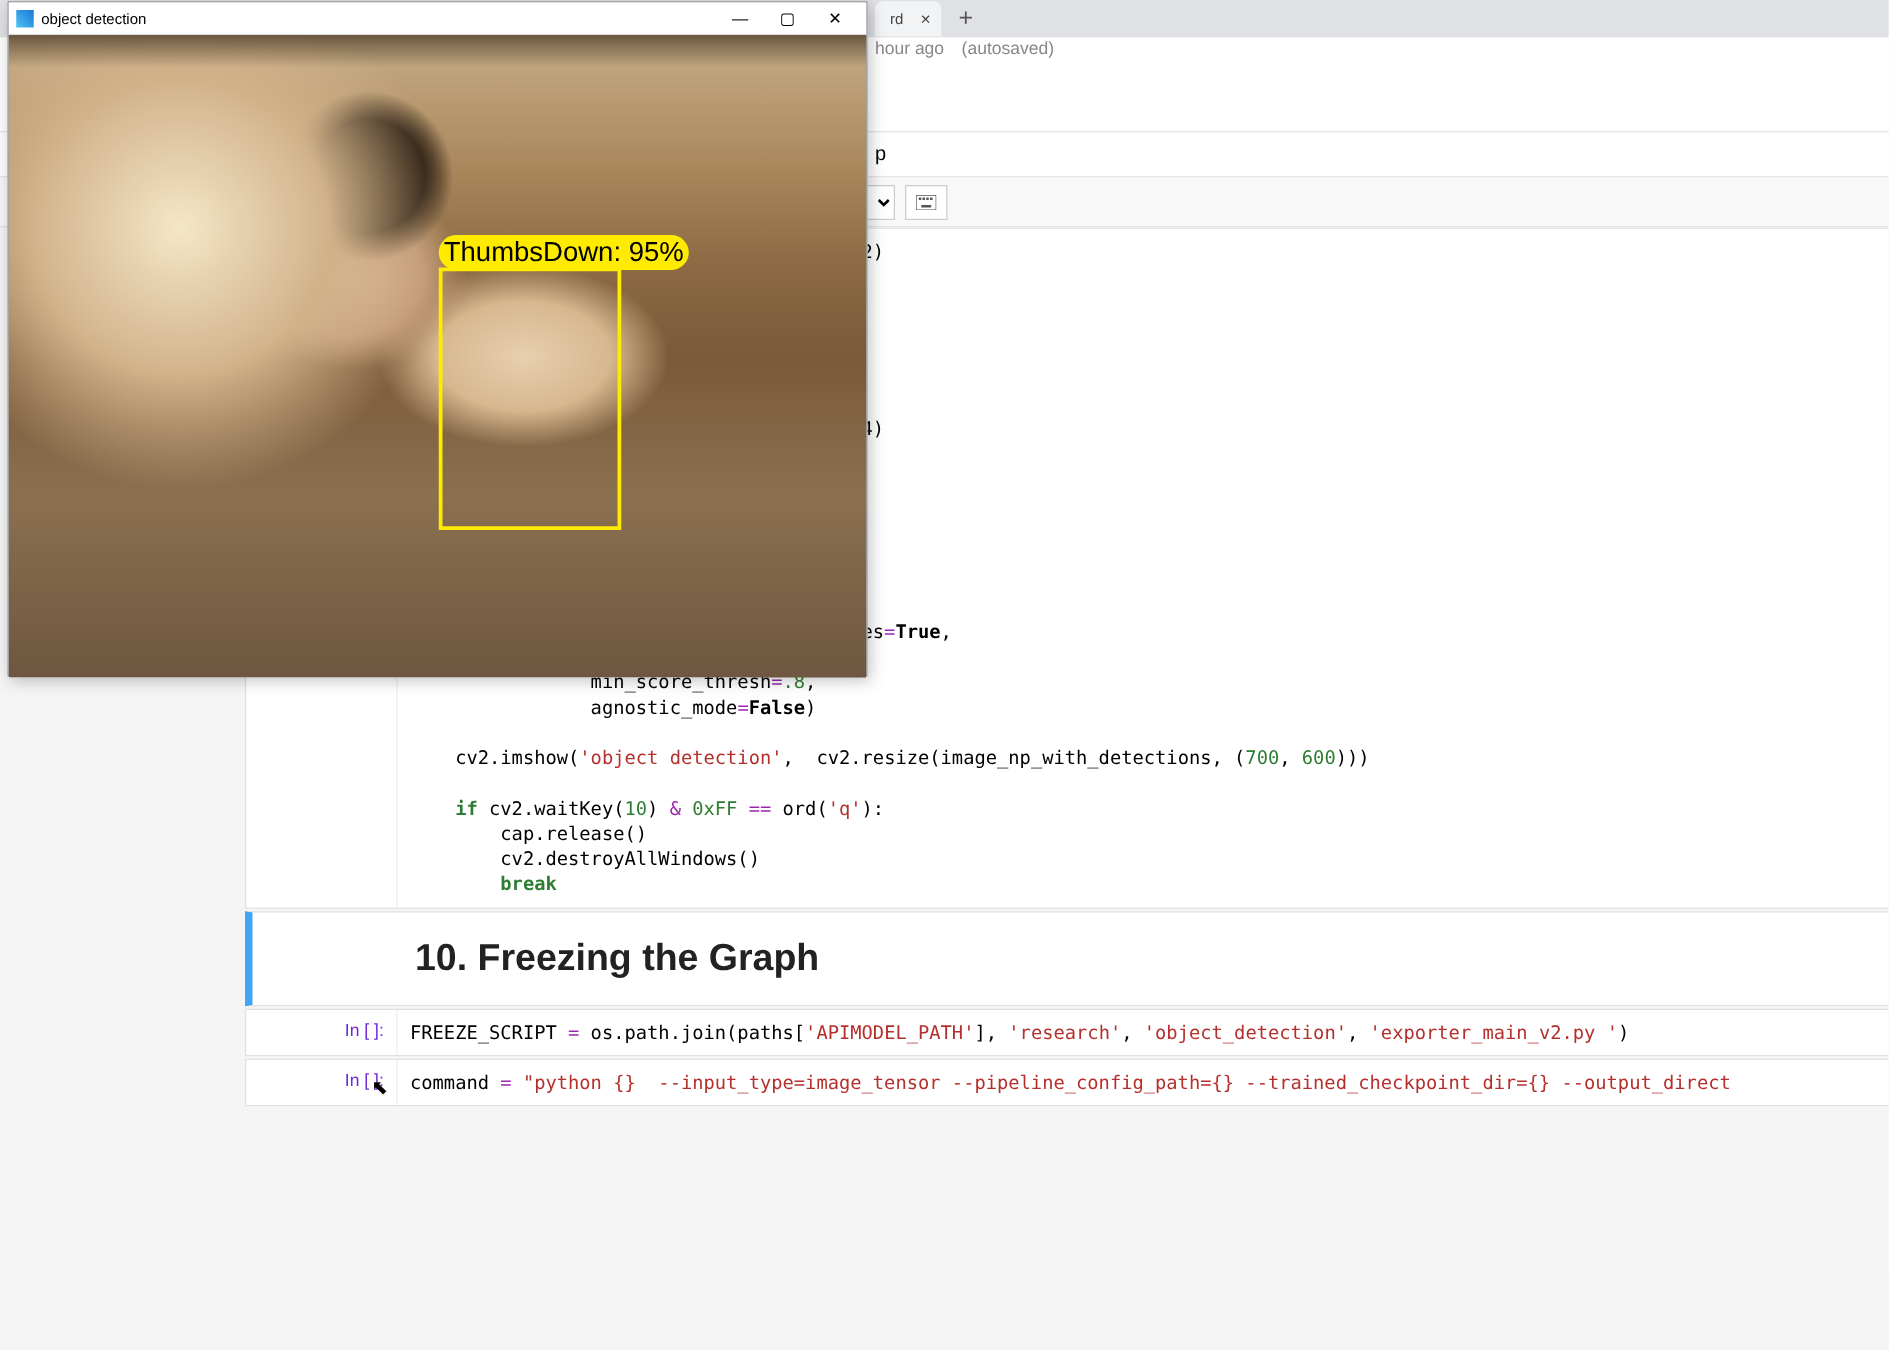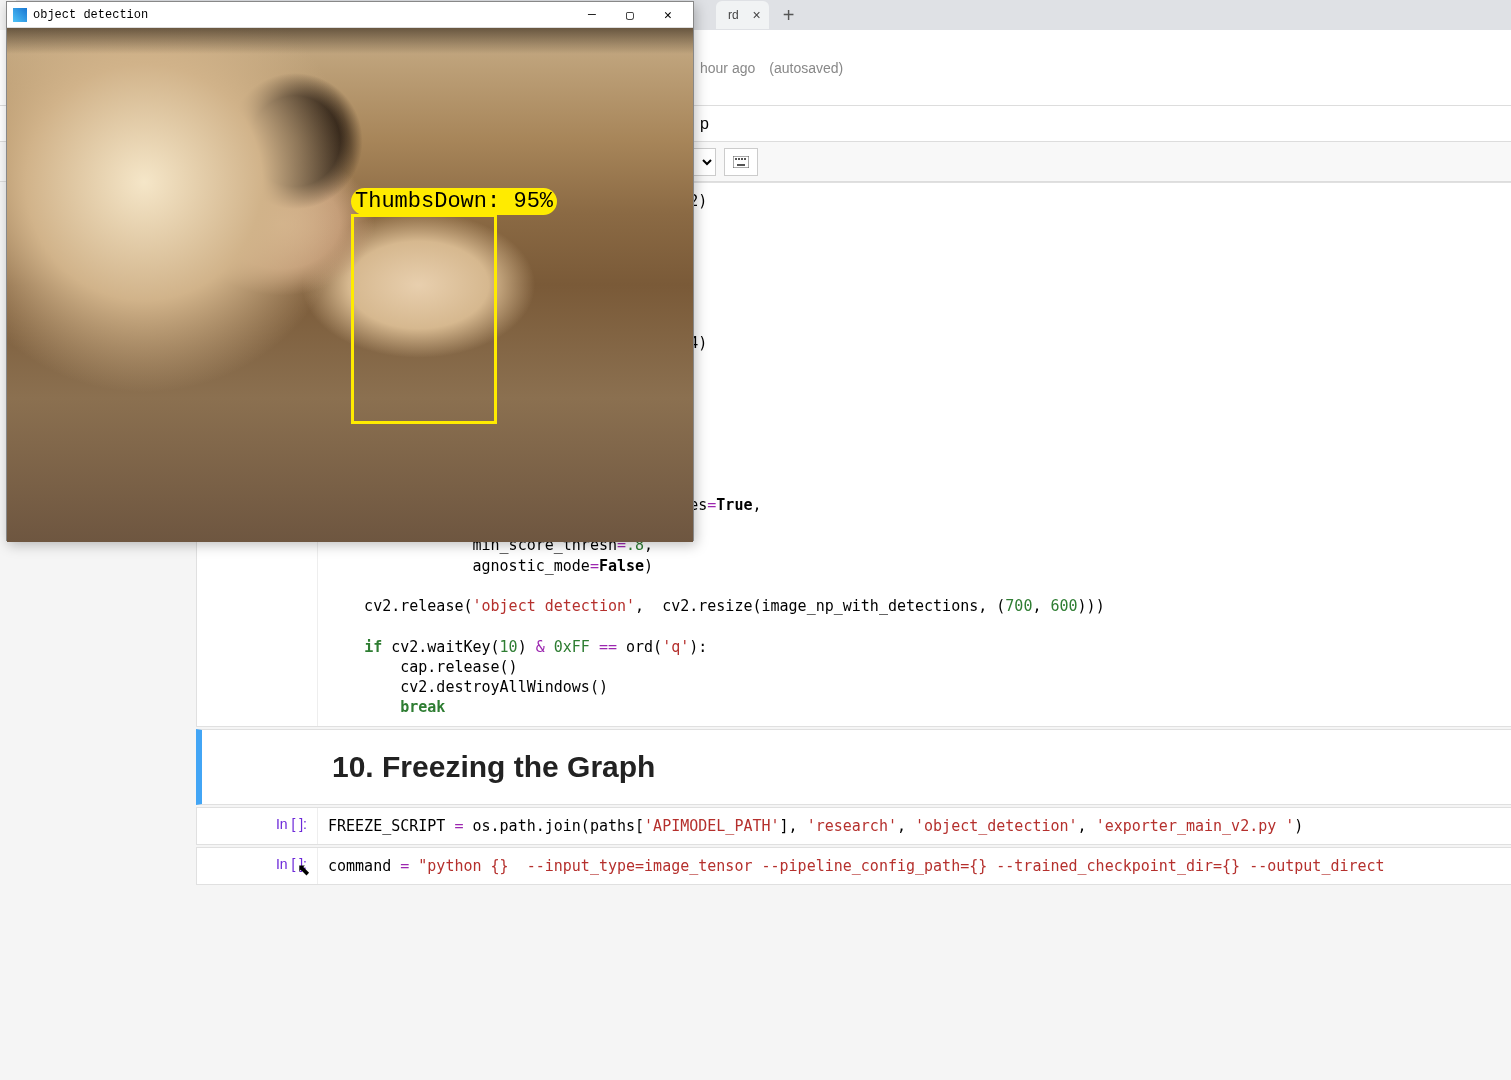--- a/index.html
+++ b/index.html
@@ -1,25 +1,25 @@
 <!DOCTYPE html>
 <html><head>
 <meta charset="utf-8">
 <style>
 * { margin: 0; padding: 0; box-sizing: border-box; }
 body { font-family: -apple-system, "Segoe UI", Arial, sans-serif; background: #f5f5f5; width: 1511px; height: 1080px; overflow: hidden; position: relative; }
 
 
-.browser-tabs { position: absolute; top: 0; left: 16px; right: 0; height: 30px; background: #dfe1e5; display: flex; align-items: center; padding-left: 700px; }
+.browser-tabs { position: absolute; top: 0; left: 0; right: 0; height: 30px; background: #dfe1e5; display: flex; align-items: center; padding-left: 700px; }
 .browser-tab { background: #f1f3f4; height: 28px; padding: 0 30px 0 12px; display: flex; align-items: center; font-size: 12px; color: #444; position: relative; border-radius: 6px 6px 0 0; }
 .browser-tab .close { position: absolute; right: 8px; font-size: 14px; cursor: pointer; }
 .new-tab { width: 28px; height: 28px; display: flex; align-items: center; justify-content: center; font-size: 20px; color: #555; margin-left: 6px; cursor: pointer; }
 
 
-.nb-header { position: absolute; top: 30px; left: 0; right: 0; height: 76px; background: #fff; border-bottom: 1px solid #ddd; display: flex; align-items: center; padding-left: 700px; }
+.nb-header { position: absolute; top: 30px; left: 0; right: 0; height: 76px; background: #fff; border-bottom: 1px solid #ddd; display: flex; align-items: flex-start; padding-left: 700px; }
 .nb-header .checkpoint { color: #888; font-size: 14px; }
 .nb-header .autosaved { color: #888; font-size: 14px; margin-left: 14px; }
 
 
 .nb-menubar { position: absolute; top: 106px; left: 0; right: 0; height: 36px; background: #fff; border-bottom: 1px solid #ddd; display: flex; align-items: center; padding-left: 700px; }
 .nb-toolbar { position: absolute; top: 142px; left: 0; right: 0; height: 40px; background: #f8f8f8; border-bottom: 1px solid #ddd; display: flex; align-items: center; padding-left: 656px; gap: 8px; }
 .nb-toolbar select { height: 28px; border: 1px solid #ccc; background: #fff; width: 60px; }
 .nb-toolbar .toolbtn { height: 28px; width: 34px; border: 1px solid #ccc; background: #fff; display: flex; align-items: center; justify-content: center; cursor: pointer; }
 .nb-trusted { position: absolute; right: 10px; top: 114px; font-size: 13px; color: #555; margin-top: 36px; }
 
@@ -35,21 +35,21 @@
 .heading-area h2 { font-size: 30px; font-weight: 700; color: #222; }
 
 
 .s-str { color: #b5302d; }
 .s-num { color: #2e7d32; }
 .s-kw { color: #2e7d32; font-weight: bold; }
 .s-op { color: #9c27b0; }
 .s-bool { color: #000000; font-weight: bold; }
 
 
-.cv-window { position: absolute; top: 1px; left: 6px; width: 688px; height: 540px; background: #fff; border: 1px solid #888; box-shadow: 2px 4px 12px rgba(0,0,0,.25); font-family: Liberation Mono, monospace; }
+.cv-window { position: absolute; top: 1px; left: 6px; width: 688px; height: 540px; background: #fff; border: 1px solid #888; box-shadow: 2px 4px 12px rgba(0,0,0,.25); }
 .cv-titlebar { height: 26px; background: #fff; display: flex; align-items: center; padding: 0 6px; font-size: 12px; border-bottom: 1px solid #ddd; }
 .cv-titlebar .icon { width: 14px; height: 14px; background: linear-gradient(45deg,#4fc3f7,#1976d2); margin-right: 6px; }
 .cv-titlebar .title { flex: 1; }
 .cv-titlebar .winbtn { width: 38px; height: 22px; display: flex; align-items: center; justify-content: center; font-size: 13px; cursor: pointer; }
 
 .cv-content { position: relative; width: 100%; height: 514px; overflow: hidden; }
 .photo {
   position: absolute; inset: 0;
   background:
     radial-gradient(circle at 20% 30%, #f5e6c8 0%, #d1b38a 18%, transparent 32%),
@@ -122,21 +122,21 @@
 <span>_image_array(</span>
 <span>],</span>
 <span class="s-str">es'</span><span>]+label_id_offset,</span>
 <span class="s-str">s'</span><span>],</span>
 <span>                category_index,</span>
 <span>                use_normalized_coordinates</span><span class="s-op">=</span><span class="s-bool">True</span><span>,</span>
 <span>                max_boxes_to_draw</span><span class="s-op">=</span><span class="s-num">5</span><span>,</span>
 <span>                min_score_thresh</span><span class="s-op">=</span><span class="s-num">.8</span><span>,</span>
 <span>                agnostic_mode</span><span class="s-op">=</span><span class="s-bool">False</span><span>)</span>
 
-<span>    cv2.release(</span><span class="s-str">'object detection'</span><span>,  cv2.resize(image_np_with_detections, (</span><span class="s-num">700</span><span>, </span><span class="s-num">600</span><span>)))</span>
+<span>    cv2.imshow(</span><span class="s-str">'object detection'</span><span>,  cv2.resize(image_np_with_detections, (</span><span class="s-num">700</span><span>, </span><span class="s-num">600</span><span>)))</span>
 
 <span>    </span><span class="s-kw">if</span><span> cv2.waitKey(</span><span class="s-num">10</span><span>) </span><span class="s-op">&amp;</span><span> </span><span class="s-num">0xFF</span><span> </span><span class="s-op">==</span><span> ord(</span><span class="s-str">'q'</span><span>):</span>
 <span>        cap.release()</span>
 <span>        cv2.destroyAllWindows()</span>
 <span>        </span><span class="s-kw">break</span></div>
     </div>
 
     <div class="cell heading selected">
       <div class="prompt"></div>
       <div class="heading-area">

